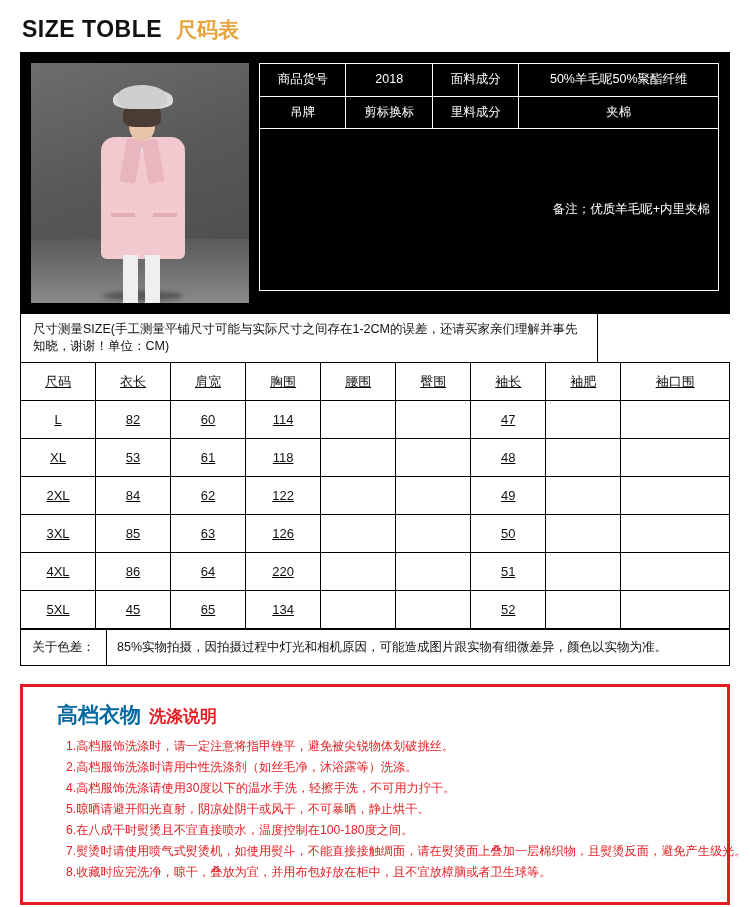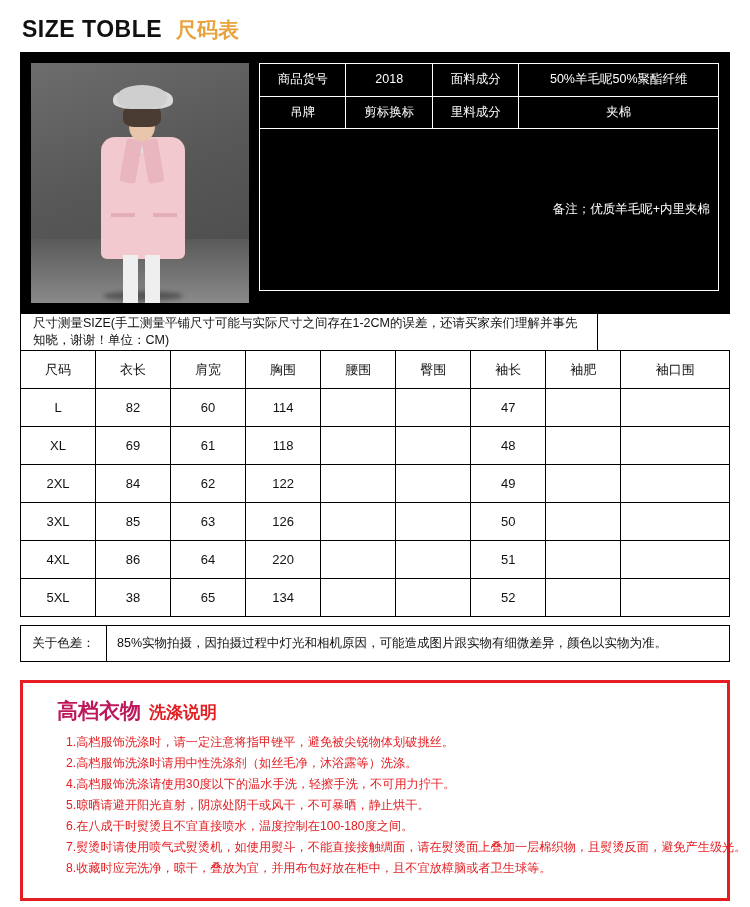--- a/index.html
+++ b/index.html
@@ -135,48 +135,49 @@
     height: 162px;
     padding-left: 12px;
     white-space: normal;
   }
 
   
   .measure-note {
     margin: 0 20px;
     border-left: 1px solid #000;
     border-right: 1px solid #000;
-    padding: 1px 12px;
+    padding: 7px 12px;
     font-size: 12.5px;
     color: #111;
     width: 578px;
   }
 
   
   .size-table-wrap {
     margin: 0 20px;
     width: 710px;
+    text-decoration: underline;
   }
   table.sizes {
     width: 100%;
     border-collapse: collapse;
     font-size: 13px;
   }
   table.sizes th, table.sizes td {
     border: 1px solid #000;
     height: 38px;
     text-align: center;
     font-weight: normal;
     color: #111;
   }
   table.sizes th { font-size: 13px; }
 
   
   .color-note {
-    margin: 8px 20px;
+    margin: 0 20px;
     width: 710px;
     border-collapse: collapse;
   }
   .color-note td {
     border: 1px solid #000;
     font-size: 12.5px;
     padding: 9px 10px;
     color: #111;
   }
   .color-note td.lbl { width: 86px; text-align: center; white-space: nowrap; }
@@ -189,21 +190,21 @@
     background: #fff;
     padding: 10px 12px 12px 12px;
   }
   .wash-head {
     display: flex;
     align-items: baseline;
     gap: 8px;
     margin: 4px 0 6px 22px;
   }
   .wash-head .h1 {
-    color: #be185d;
+    color: #0369a1;
     font-size: 21px;
     font-weight: bold;
   }
   .wash-head .h2 {
     color: #e41d22;
     font-size: 17px;
     font-weight: bold;
   }
   .wash ol {
     margin: 7px;
@@ -293,21 +294,21 @@
           <td>60</td>
           <td>114</td>
           <td></td>
           <td></td>
           <td>47</td>
           <td></td>
           <td></td>
         </tr>
         <tr>
           <td>XL</td>
-          <td>69</td>
+          <td>53</td>
           <td>61</td>
           <td>118</td>
           <td></td>
           <td></td>
           <td>48</td>
           <td></td>
           <td></td>
         </tr>
         <tr>
           <td>2XL</td>
@@ -337,21 +338,21 @@
           <td>64</td>
           <td>220</td>
           <td></td>
           <td></td>
           <td>51</td>
           <td></td>
           <td></td>
         </tr>
         <tr>
           <td>5XL</td>
-          <td>38</td>
+          <td>45</td>
           <td>65</td>
           <td>134</td>
           <td></td>
           <td></td>
           <td>52</td>
           <td></td>
           <td></td>
         </tr>
       </tbody>
     </table>

